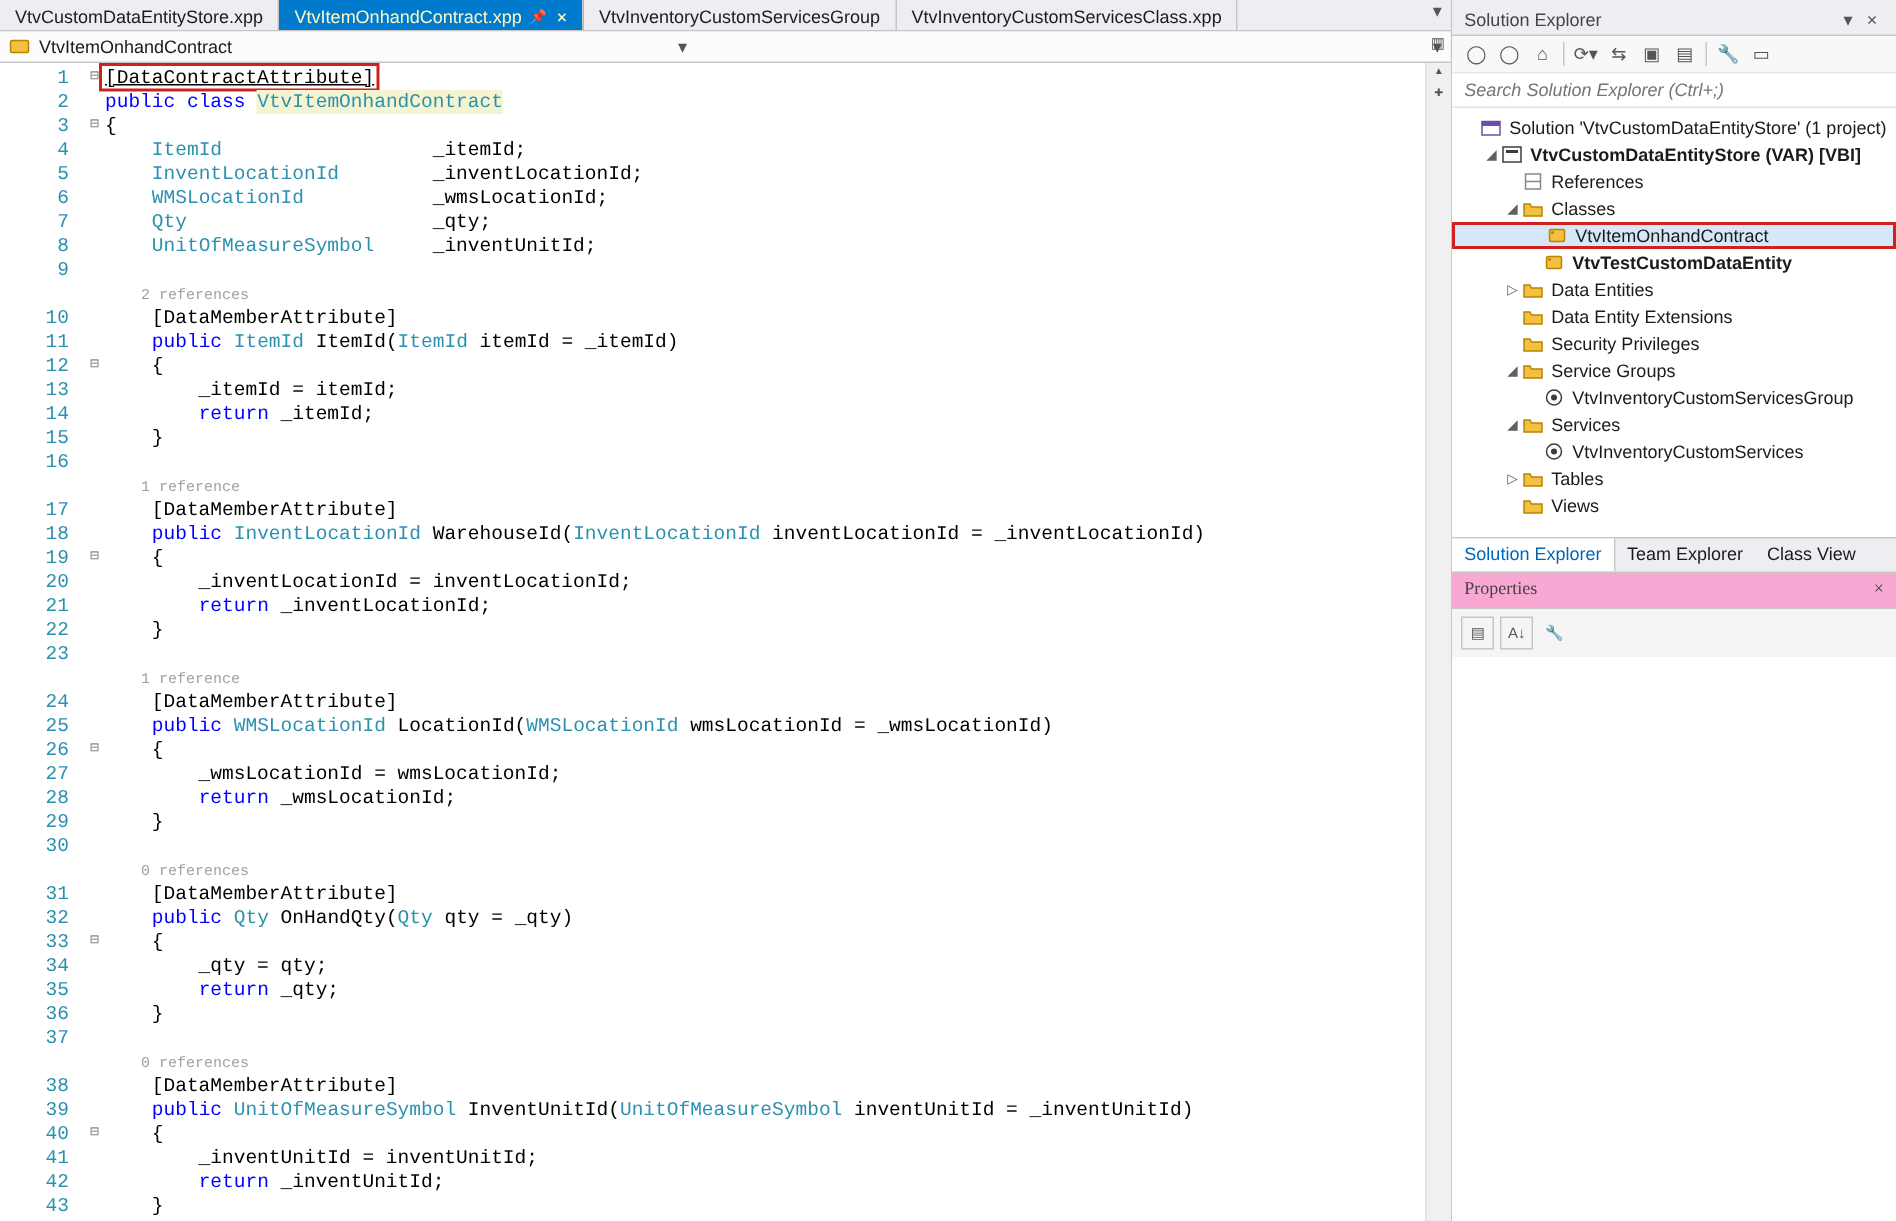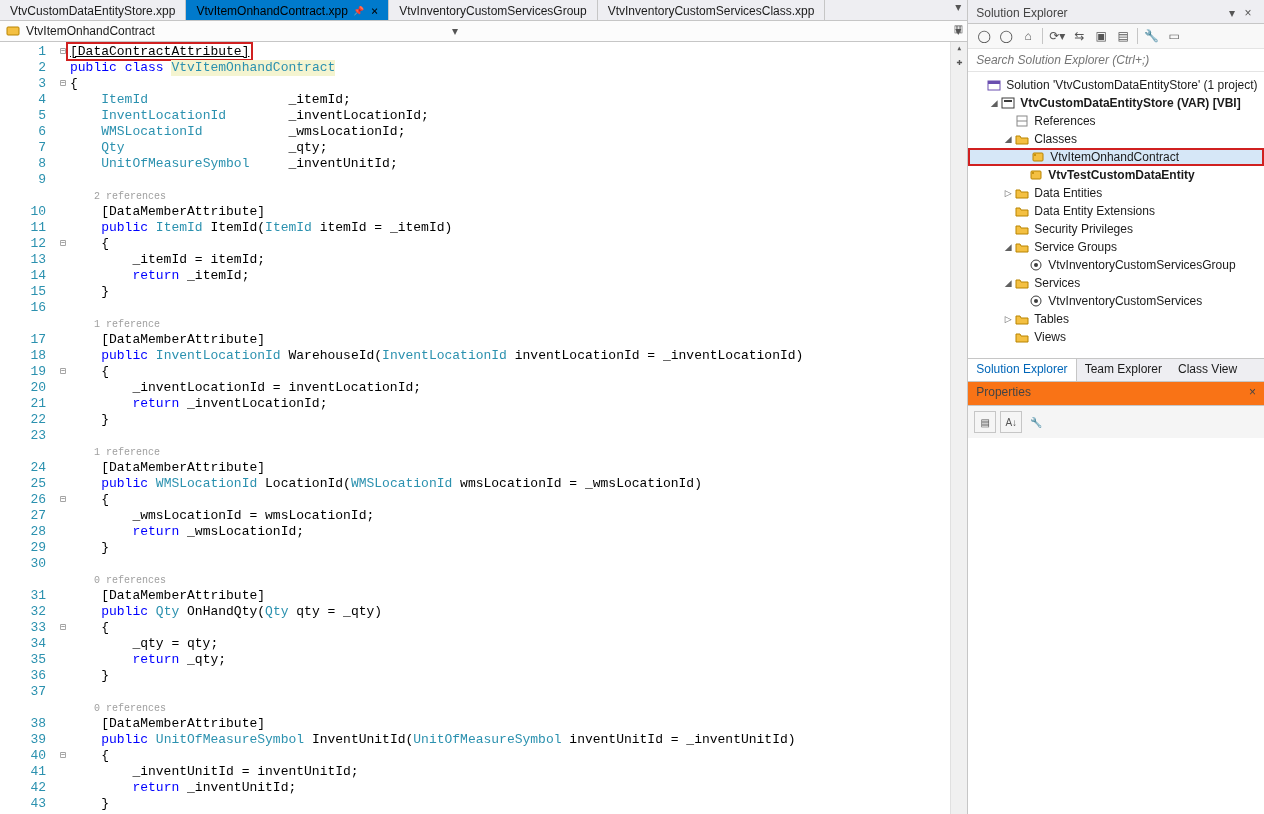--- a/index.html
+++ b/index.html
@@ -6,21 +6,21 @@
     margin: 0; padding: 0; width: 1264px; height: 814px;
     font-family: "Segoe UI", Tahoma, sans-serif; font-size: 12px;
     background: #fff; color: #1b1b1b; overflow: hidden;
   }
   .root { display: flex; height: 814px; }
   .editor-area { width: 968px; height: 814px; display: flex; flex-direction: column; border-right: 1px solid #c6c6c6; }
   .right-area { width: 296px; height: 580px; display: flex; flex-direction: column; background: #f5f5f5; }
   
   .tab-strip { height: 20px; display: flex; background: #eeeef2; border-bottom: 1px solid #c6c6c6; font-size: 12px; }
   .tab { padding: 2px 10px 0 10px; height: 18px; border-right: 1px solid #c6c6c6; color: #1b1b1b; display: flex; align-items: center; gap: 6px; cursor: pointer; }
-  .tab.active { background: #007acc; color: #000000; }
+  .tab.active { background: #007acc; color: #fef9c3; }
   .tab-close { font-family: Consolas, monospace; }
   .tab-group-dd { margin-left: auto; width: 18px; text-align: center; color: #555; }
   
   .nav-bar { height: 20px; display: flex; align-items: center; border-bottom: 1px solid #c6c6c6; padding-left: 6px; background: #fcfcfc; position: relative; }
   .nav-icon { width: 14px; height: 14px; margin-right: 6px; display:inline-block; }
   .nav-dd { width: 420px; border: none; font-size: 12px; background: transparent; }
   .nav-caret { color:#555; padding:0 6px; }
   .nav-right { position:absolute; right:4px; top:2px; color:#555; font-size:10px; }
   
   .code-wrap { flex: 1; display: flex; font-family: Consolas, "Courier New", monospace; font-size: 13px; overflow: hidden; background:#fff; }
@@ -53,21 +53,21 @@
   .tree-row.sel { background:#d6e7f7; border:2px solid #d02020; height:18px; box-sizing:border-box; }
   .tree-row .exp { width:12px; color:#606060; font-size:9px; text-align:center; }
   .tree-row .ic { width:16px; height:16px; display:inline-flex; align-items:center; justify-content:center; margin-right:4px; }
   .tree-row .lbl { font-size:12px; }
   .tree-row .bold { font-weight:bold; }
   .indent-1{padding-left:6px}.indent-2{padding-left:20px}.indent-3{padding-left:34px}.indent-4{padding-left:48px}
   .se-tabs { height:22px; display:flex; border-top:1px solid #c6c6c6; background:#eeeef2; font-size:12px; }
   .se-tabs div { padding:3px 8px; cursor:pointer; }
   .se-tabs .act { color:#0066b8; background:#fff; border-right:1px solid #c6c6c6; }
   .props { flex:1; display:flex; flex-direction:column; background:#f5f5f5; border-top:1px solid #c6c6c6; }
-  .props-title { height:20px; padding:3px 8px 0 8px; color:#444; background:#f97316; border-bottom:1px solid #c6c6c6; display:flex; }
+  .props-title { height:20px; padding:3px 8px 0 8px; color:#444; background:#f9a8d4; border-bottom:1px solid #c6c6c6; display:flex;font-family:Liberation Serif, serif; }
   .props-body { flex:1; background:#fff; }
   .props-toolbar { height:24px; display:flex; align-items:center; gap:4px; padding:4px 6px; }
   .props-toolbar .pb { width:20px; height:20px; display:flex; align-items:center; justify-content:center; border:1px solid #c6c6c6; font-size:10px; color:#555; cursor:pointer; }
   svg { display:block; }
 </style>
 </head>
 <body>
 
 <div class="root">
 

